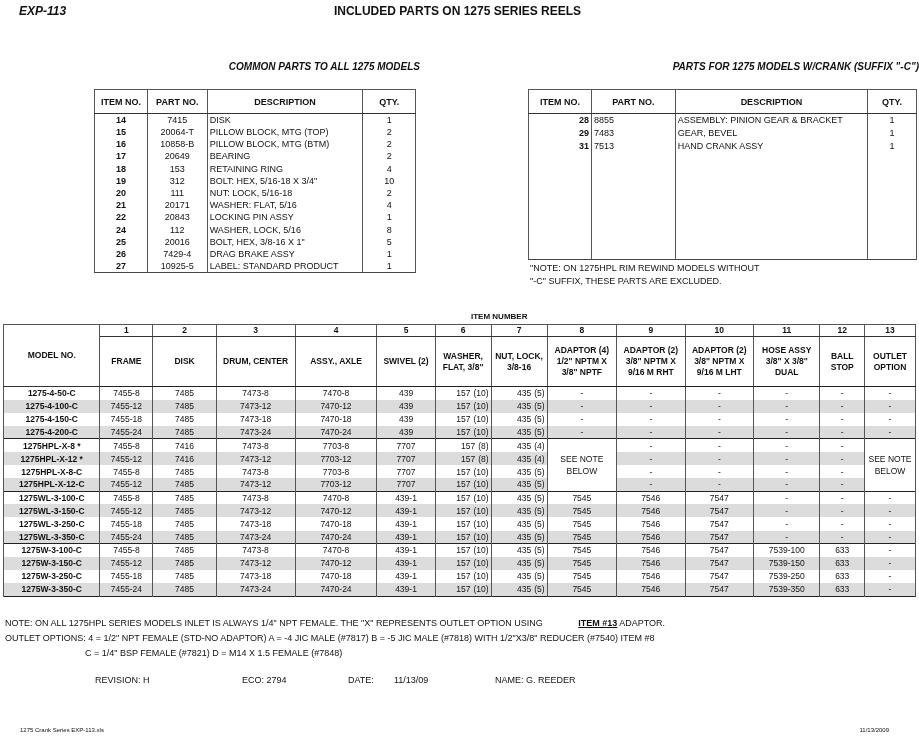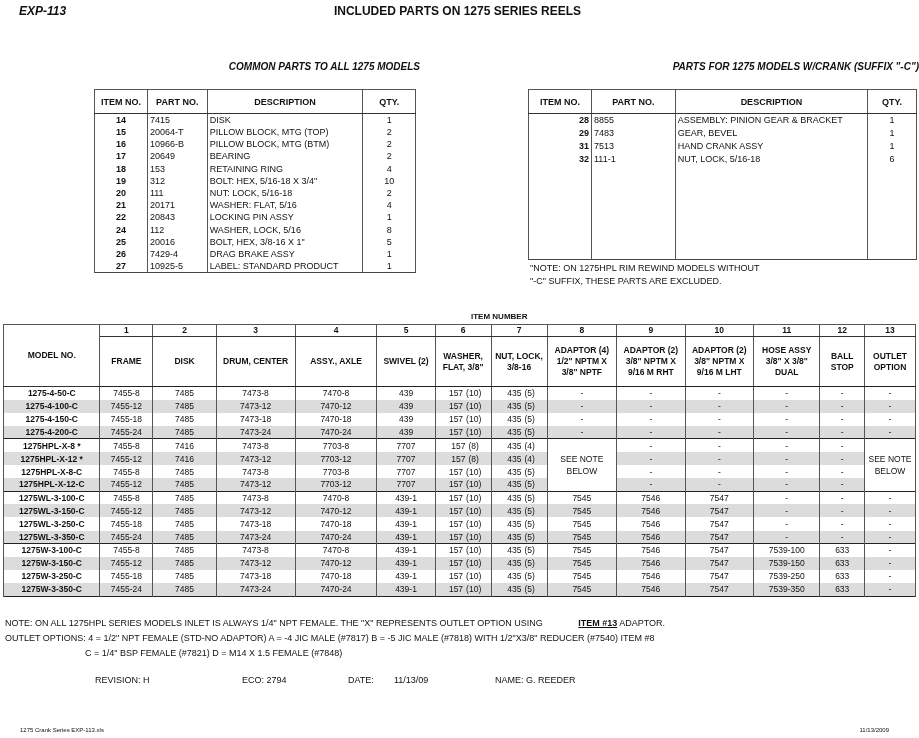--- a/index.html
+++ b/index.html
@@ -15,21 +15,21 @@
   .st-crank { left: 528px; width: 391px; top: 61px; }
 
   table { border-collapse: collapse; position: absolute; font-size: 9px; }
   td, th { padding: 0 2px; line-height: 12px; white-space: nowrap; }
 
   
   .t-common { left: 94px; top: 89px; width: 322px; border: 1px solid #444; }
   .t-common th { height: 24px; font-weight: bold; font-size: 9px; border: 1px solid #555; border-bottom: 1px solid #333; }
   .t-common td { height: 12.2px; border-left: 1px solid #555; border-right: 1px solid #555; }
   .t-common td.item { text-align: center; font-weight: bold; width: 53px; }
-  .t-common td.part { text-align: left; width: 60px; }
+  .t-common td.part { text-align: center; width: 60px; }
   .t-common td.desc { text-align: left; width: 156px; }
   .t-common td.qty { text-align: center; width: 53px; }
 
   
   .t-crank { left: 528px; top: 89px; width: 389px; height: 171px; border: 1px solid #444; }
   .t-crank th { height: 24px; font-weight: bold; font-size: 9px; border: 1px solid #555; border-bottom: 1px solid #333; }
   .t-crank td { height: 13px; border-left: 1px solid #555; border-right: 1px solid #555; }
   .t-crank td.item { text-align: right; font-weight: bold; width: 66px; }
   .t-crank td.part { text-align: left; width: 90px; }
   .t-crank td.desc { text-align: left; width: 196px; }
@@ -44,21 +44,21 @@
   .t-main { left: 3px; top: 324px; width: 913px; border: 1.5px solid #222; font-size: 8.5px; }
   .t-main th { font-weight: bold; text-align: center; border: 1px solid #555; line-height: 11px; padding: 0 1px; white-space: normal; }
   .t-main tr.numrow th { height: 12px; border-bottom: 1.5px solid #333; }
   .t-main tr.namerow th { height: 50px; border-bottom: 1.5px solid #222; }
   .t-main th.model-head { height: 62px; }
   .t-main td { height: 13.1px; text-align: center; border-left: 1px solid #555; border-right: 1px solid #555; line-height: 12px; }
   .t-main td.model { font-weight: bold; }
   .t-main tr.shade td { background: #dcdcdc; }
   .t-main tr.grp-start td { border-top: 1.5px solid #222; }
   .t-main td.merged { background: #ffffff !important; white-space: normal; line-height: 12px; vertical-align: middle; }
-  .t-main td.pair { text-align: center; padding-left: 6px; }
+  .t-main td.pair { text-align: right; padding-left: 6px; }
   .pair .q { display: inline-block; margin-left: 3px; }
 
   .notes { position: absolute; left: 5px; top: 616px; font-size: 9px; line-height: 15px; }
   .notes .line { white-space: nowrap; }
   .notes .indent { padding-left: 80px; }
   .notes u { font-weight: bold; padding-left: 33px; }
 
   .revision-row { position: absolute; top: 675px; font-size: 9px; }
   .rev { left: 95px; }
   .eco { left: 242px; }
@@ -95,21 +95,21 @@
         <td class="qty">1</td>
       </tr>
       <tr>
         <td class="item">15</td>
         <td class="part">20064-T</td>
         <td class="desc">PILLOW BLOCK, MTG (TOP)</td>
         <td class="qty">2</td>
       </tr>
       <tr>
         <td class="item">16</td>
-        <td class="part">10966-B</td>
+        <td class="part">10858-B</td>
         <td class="desc">PILLOW BLOCK, MTG (BTM)</td>
         <td class="qty">2</td>
       </tr>
       <tr>
         <td class="item">17</td>
         <td class="part">20649</td>
         <td class="desc">BEARING</td>
         <td class="qty">2</td>
       </tr>
       <tr>
@@ -189,26 +189,20 @@
         <td class="item">29</td>
         <td class="part">7483</td>
         <td class="desc">GEAR, BEVEL</td>
         <td class="qty">1</td>
       </tr>
       <tr>
         <td class="item">31</td>
         <td class="part">7513</td>
         <td class="desc">HAND CRANK ASSY</td>
         <td class="qty">1</td>
-      </tr>
-      <tr>
-        <td class="item">32</td>
-        <td class="part">111-1</td>
-        <td class="desc">NUT, LOCK, 5/16-18</td>
-        <td class="qty">6</td>
       </tr>
       <tr class="filler">
         <td class="item"></td>
         <td class="part"></td>
         <td class="desc"></td>
         <td class="qty"></td>
       </tr>
     </tbody>
 </table>
 

